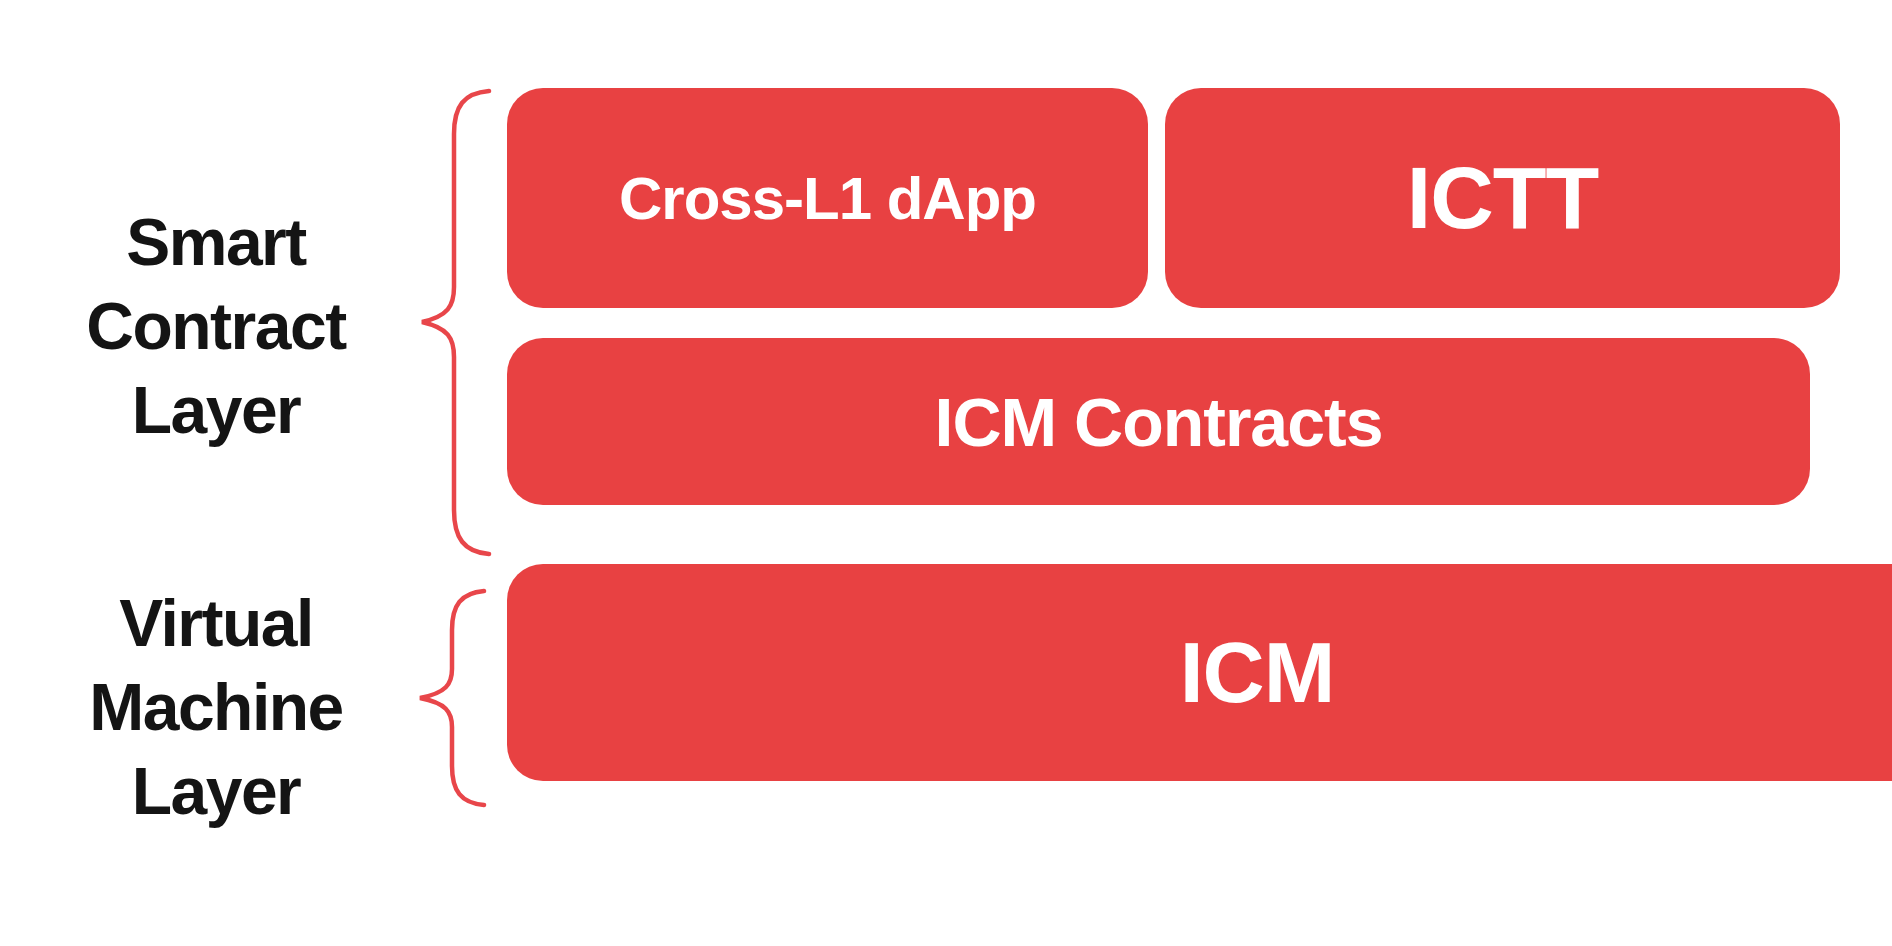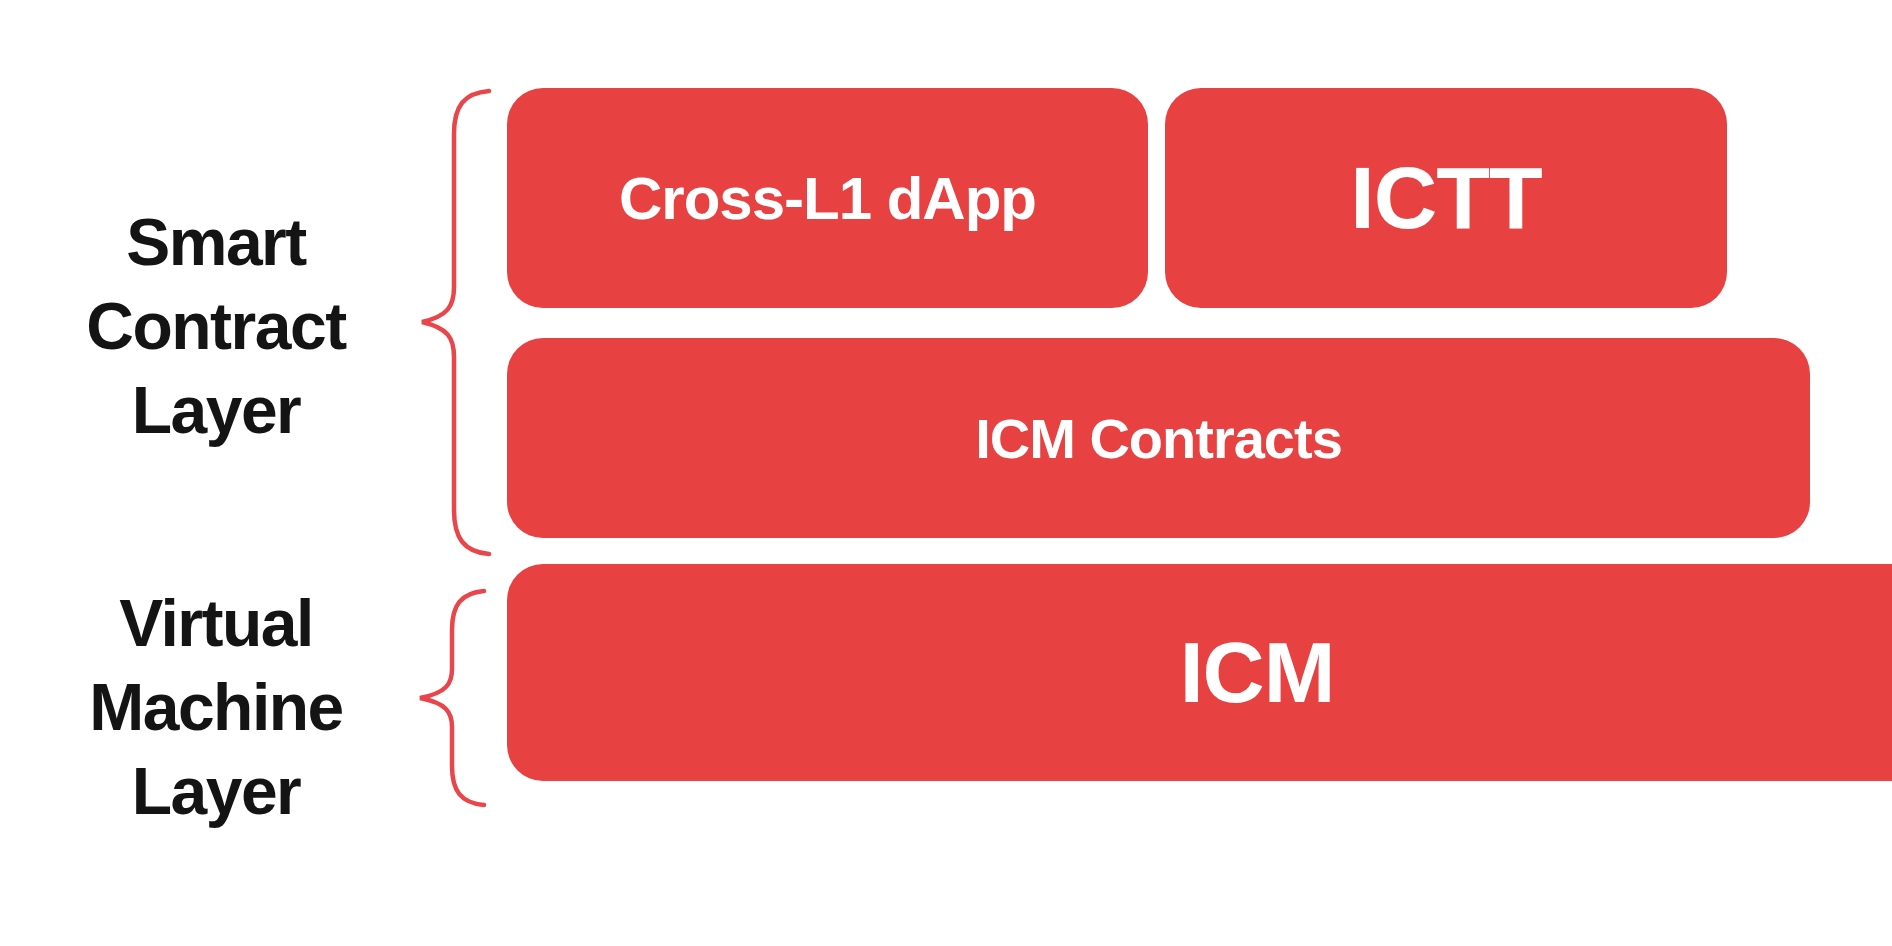--- a/index.html
+++ b/index.html
@@ -52,22 +52,22 @@
     border-radius: 36px;
     color: var(--box-text-white);
     display: flex;
     align-items: center;
     justify-content: center;
     font-weight: 700;
     letter-spacing: -1px;
     text-align: center;
   }
   .box-cross-l1 { left: 507px; top: 88px;  width: 641px;  height: 220px; font-size: 60px; }
-  .box-ictt     { left: 1165px; top: 88px; width: 562px;  height: 220px; font-size: 88px; }
-  .box-icm-contracts { left: 507px; top: 338px; width: 1303px; height: 200px; font-size: 56px; }
+  .box-ictt     { left: 1165px; top: 88px; width: 675px;  height: 220px; font-size: 88px; }
+  .box-icm-contracts { left: 507px; top: 338px; width: 1303px; height: 167px; font-size: 68px; }
   .box-icm      { left: 507px; top: 564px; width: 1500px; height: 217px; font-size: 86px; align-items: center; }
 </style>
 </head>
 <body>
 
 <div class="canvas">
 
   <div class="layer-label label-smart">Smart
 Contract
 Layer</div>

